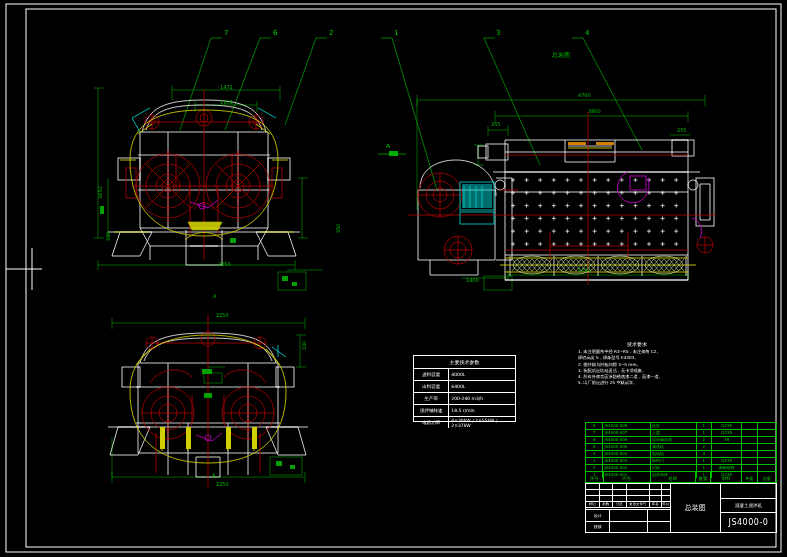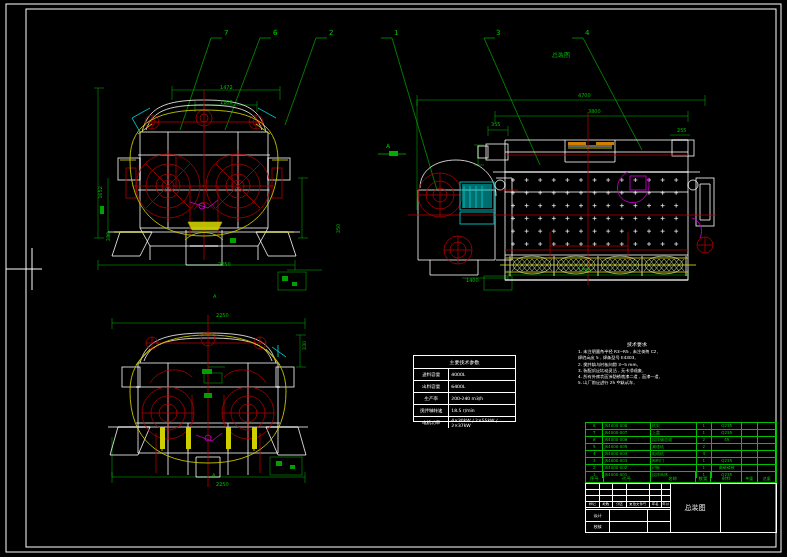--- a/index.html
+++ b/index.html
@@ -690,15 +690,24 @@
           <span style="flex:1;border-right:1px solid #fff;"></span>
           <span style="width:26%;"></span>
         </div>
       </div>
     </div>
 
     <div style="width:26%;border-right:1px solid #fff;display:flex;align-items:center;justify-content:center;">
       <span class="cjk" style="color:#fff;font-size:7px;">总装图</span>
     </div>
 
+    <div style="flex:1;display:flex;flex-direction:column;">
+      <div style="flex:1;border-bottom:1px solid #fff;"></div>
+      <div style="flex:1;display:flex;align-items:center;justify-content:center;border-bottom:1px solid #fff;">
+        <span class="cjk" style="color:#fff;font-size:4.5px;">混凝土搅拌机</span>
+      </div>
+      <div style="flex:1.4;display:flex;align-items:center;justify-content:center;">
+        <span style="color:#fff;font-size:8px;letter-spacing:0.5px;">JS4000-0</span>
+      </div>
+    </div>
   </div>
 
 </div>
 
 </body></html>

